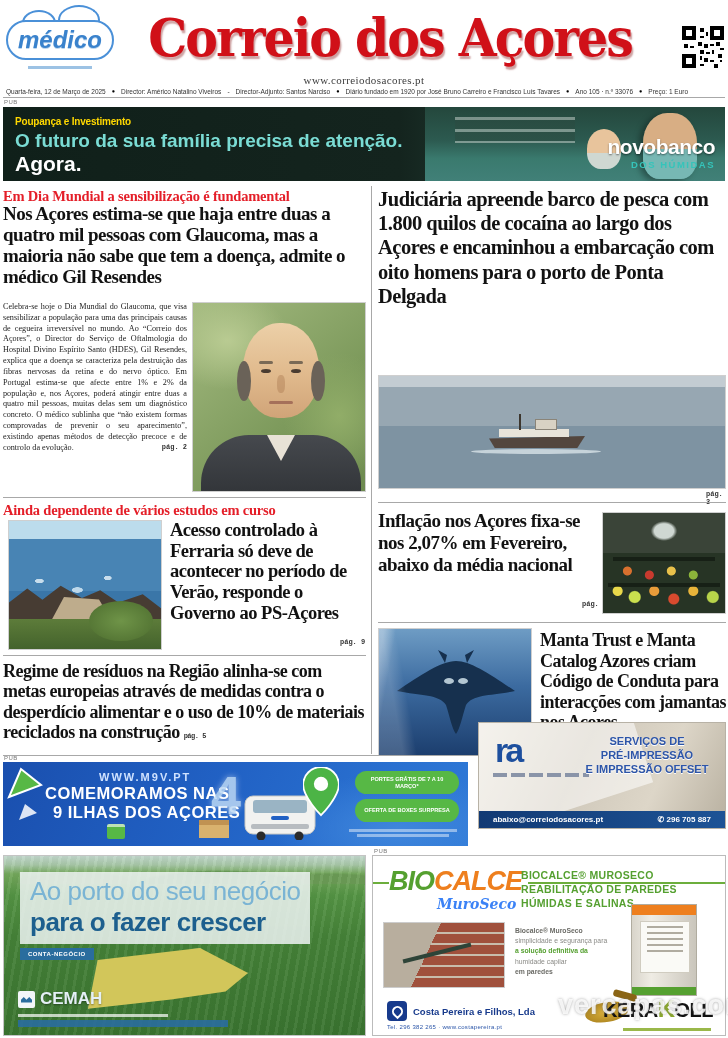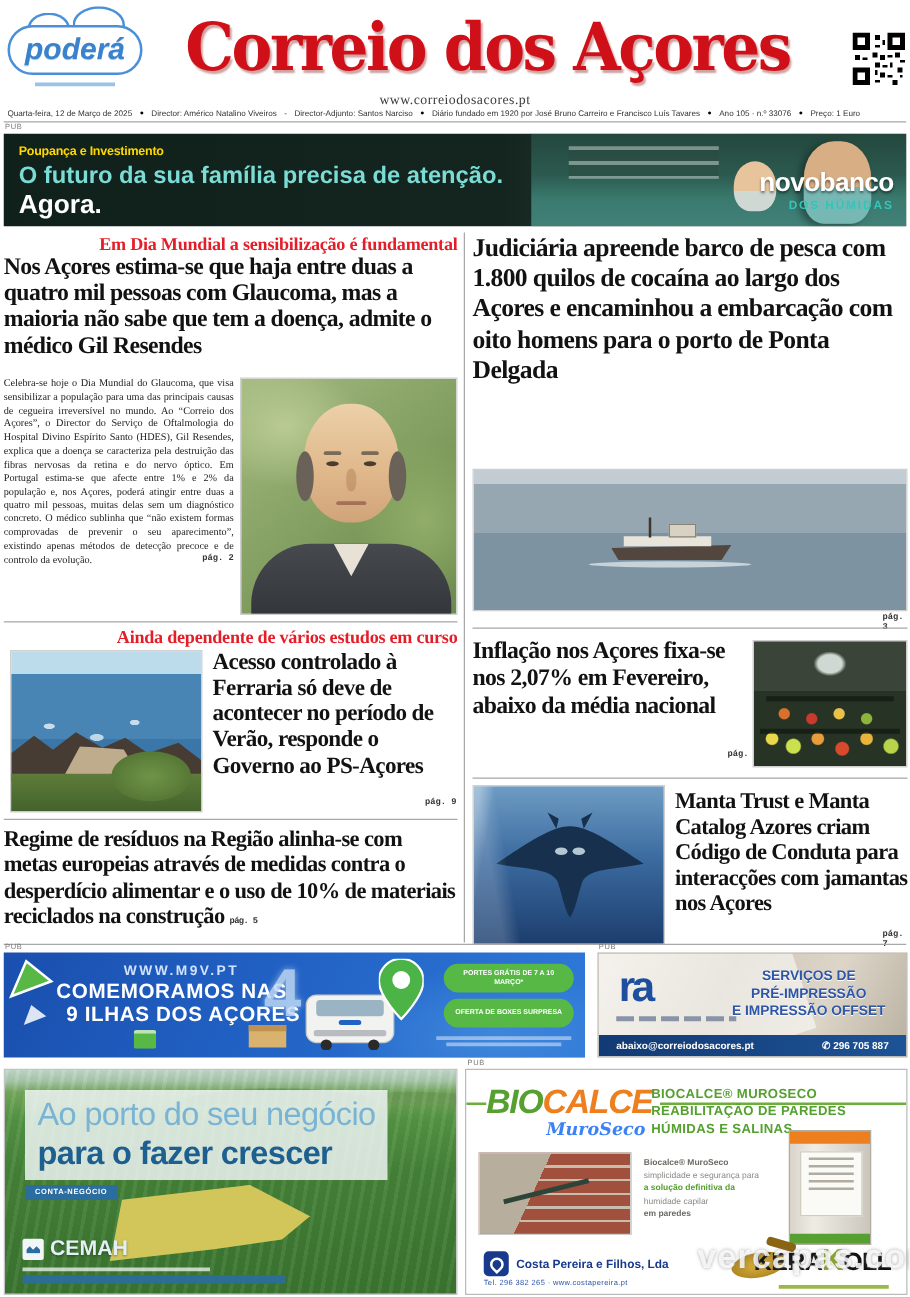--- a/index.html
+++ b/index.html
@@ -47,21 +47,21 @@
       font-weight:bold;font-size:10px;color:#ffd800}
   .nb .h1{position:absolute;left:12px;top:23px;font-family:"Liberation Sans",sans-serif;
       font-weight:bold;font-size:19px;color:#7adcd4}
   .nb .h2{position:absolute;left:12px;top:45px;font-family:"Liberation Sans",sans-serif;
       font-weight:bold;font-size:21px;color:#fff}
   .nb .brand{position:absolute;right:10px;top:28px;text-align:right;font-family:"Liberation Sans",sans-serif}
   .nb .brand .n{font-weight:bold;font-size:21px;color:#fff;letter-spacing:-.5px;text-shadow:0 1px 2px rgba(0,0,0,.5)}
   .nb .brand .r{font-weight:bold;font-size:9.5px;color:#35c4ba;letter-spacing:1.5px}
 
   
-  .kicker{font-weight:bold;color:#e41e28;text-align:right;font-size:14.5px;letter-spacing:-.2px}
+  .kicker{font-weight:bold;color:#e41e28;text-align:left;font-size:14.5px;letter-spacing:-.2px}
   .hl{font-weight:bold;color:#121212;letter-spacing:-.5px;line-height:1.1}
   .pagref{font-family:Liberation Mono, monospace;font-size:7px;font-weight:bold;color:#333}
   .body-text{font-size:8.2px;line-height:1.32;text-align:justify;color:#222}
   .body-text .indent{text-indent:10px}
 
   
   .ph{overflow:hidden;border:1px solid #cfcfcf}
   .ph-doctor{background:radial-gradient(90px 70px at 20% 20%,#b9cb92 0%,rgba(0,0,0,0) 70%),
       radial-gradient(80px 90px at 85% 60%,#91ad68 0%,rgba(0,0,0,0) 70%),
       linear-gradient(140deg,#a4ba80,#7d9a5c 60%,#6d8a50)}
@@ -138,21 +138,21 @@
       font-weight:bold;font-size:54px;color:#bcd8f4;opacity:.85;text-shadow:0 0 6px rgba(255,255,255,.6)}
   .m9v .pill{position:absolute;left:352px;width:104px;height:23px;background:#57b845;border-radius:12px;
       display:flex;align-items:center;justify-content:center;text-align:center;
       font-family:"Liberation Sans",sans-serif;font-weight:bold;font-size:5.6px;color:#fff;line-height:1.25;padding:0 6px}
   .m9v .smallprint{position:absolute;left:340px;top:66px;width:120px;text-align:center;
       font-family:"Liberation Sans",sans-serif;font-size:4.2px;color:#cfe2ff;line-height:1.3}
   .m9v .box{position:absolute;left:196px;top:58px;width:30px;height:18px;background:#d9b26e;border-top:5px solid #c09252}
   .m9v .bag{position:absolute;left:104px;top:62px;width:18px;height:15px;background:#57b845;border-radius:2px;
       border-top:3px solid rgba(255,255,255,.6)}
 
-  .grafica{left:478px;top:762px;width:248px;height:84px;border:1px solid #b8b2a6;overflow:hidden;
+  .grafica{left:478px;top:722px;width:248px;height:107px;border:1px solid #b8b2a6;overflow:hidden;
       background:linear-gradient(115deg,#e8e2d6 0%,#cfc8ba 40%,#ddd6c8 70%,#b8b0a0 100%)}
   .grafica .sheet{position:absolute;left:-20px;top:-30px;width:180px;height:120px;background:rgba(255,255,255,.55);
       transform:rotate(-18deg)}
   .grafica .ra{position:absolute;left:16px;top:10px;font-family:"Liberation Sans",sans-serif;
       font-weight:bold;font-size:34px;color:#1d4f9e;letter-spacing:-3px;line-height:1}
   .grafica .ra-sub{position:absolute;left:14px;top:50px;width:96px;height:4px;
       background:repeating-linear-gradient(90deg,#8a94a8 0 14px,rgba(0,0,0,0) 14px 18px)}
   .grafica .svc{position:absolute;right:10px;top:12px;width:136px;text-align:center;
       font-family:"Liberation Sans",sans-serif;font-weight:bold;font-size:11px;color:#2d55a8;
       line-height:1.25;text-shadow:0 1px 0 #fff}
@@ -230,21 +230,21 @@
 </style>
 </head>
 <body>
 
 <div class="page">
 
   <div class="abs yocor">
     <div class="bump1"></div>
     <div class="bump2"></div>
     <div class="cloud"></div>
-    <div class="word">poderá</div>
+    <div class="word">médico</div>
     <div class="tag"></div>
   </div>
 
   <div class="abs masthead-title">Correio dos Açores</div>
 
   <svg class="abs qr" viewBox="0 0 21 21">
     <rect width="21" height="21" fill="#fff"></rect>
     <g fill="#000">
       <rect x="0" y="0" width="7" height="7"></rect>
         <rect x="14" y="0" width="7" height="7"></rect>

